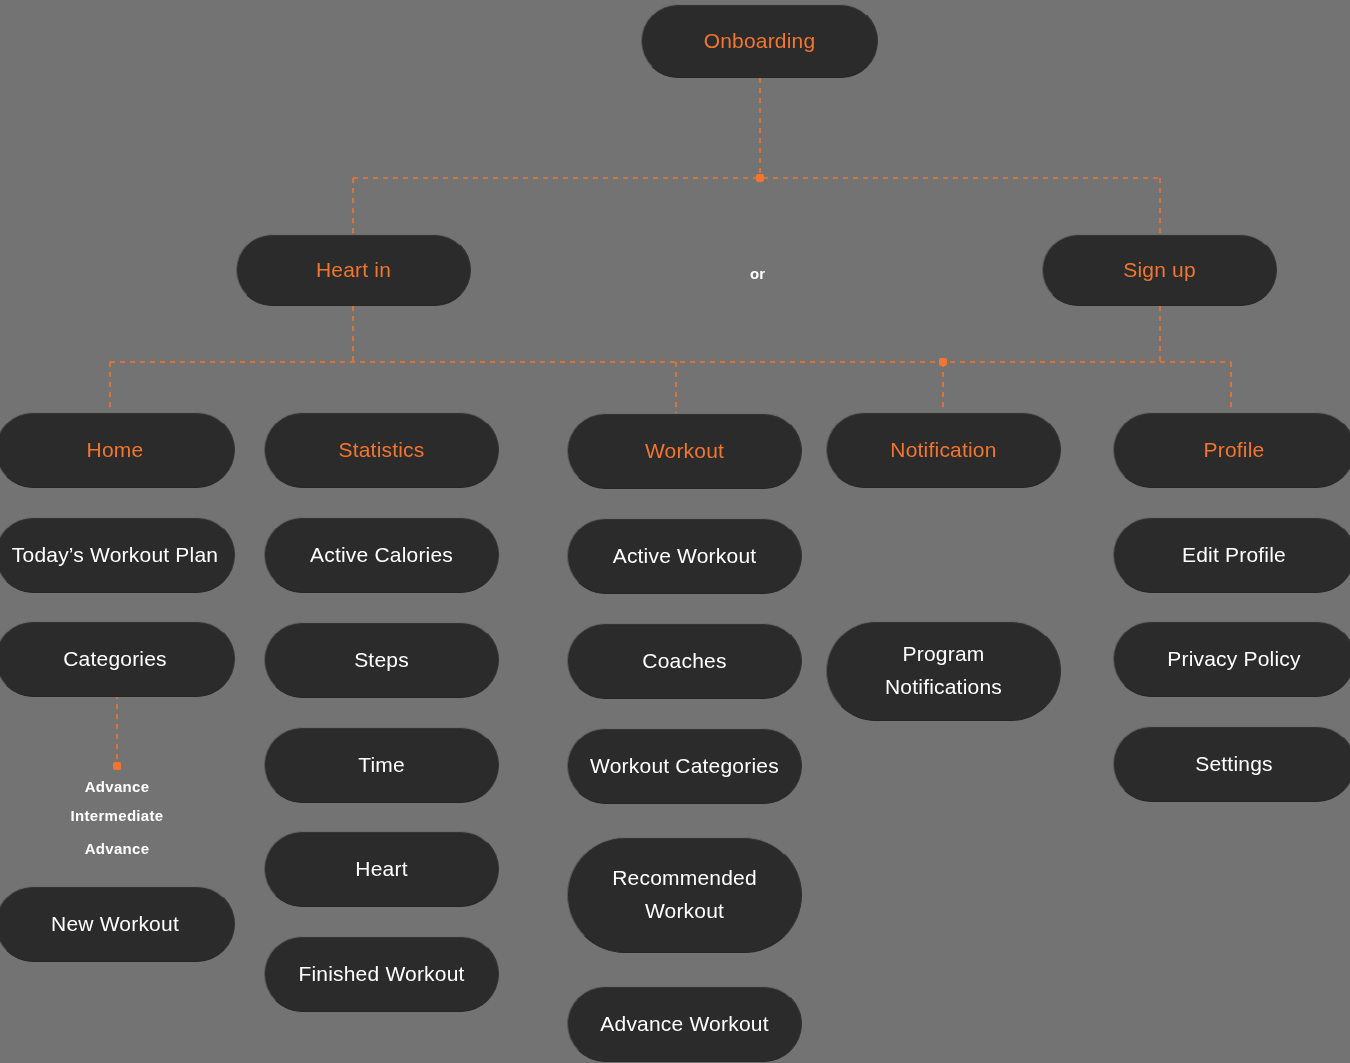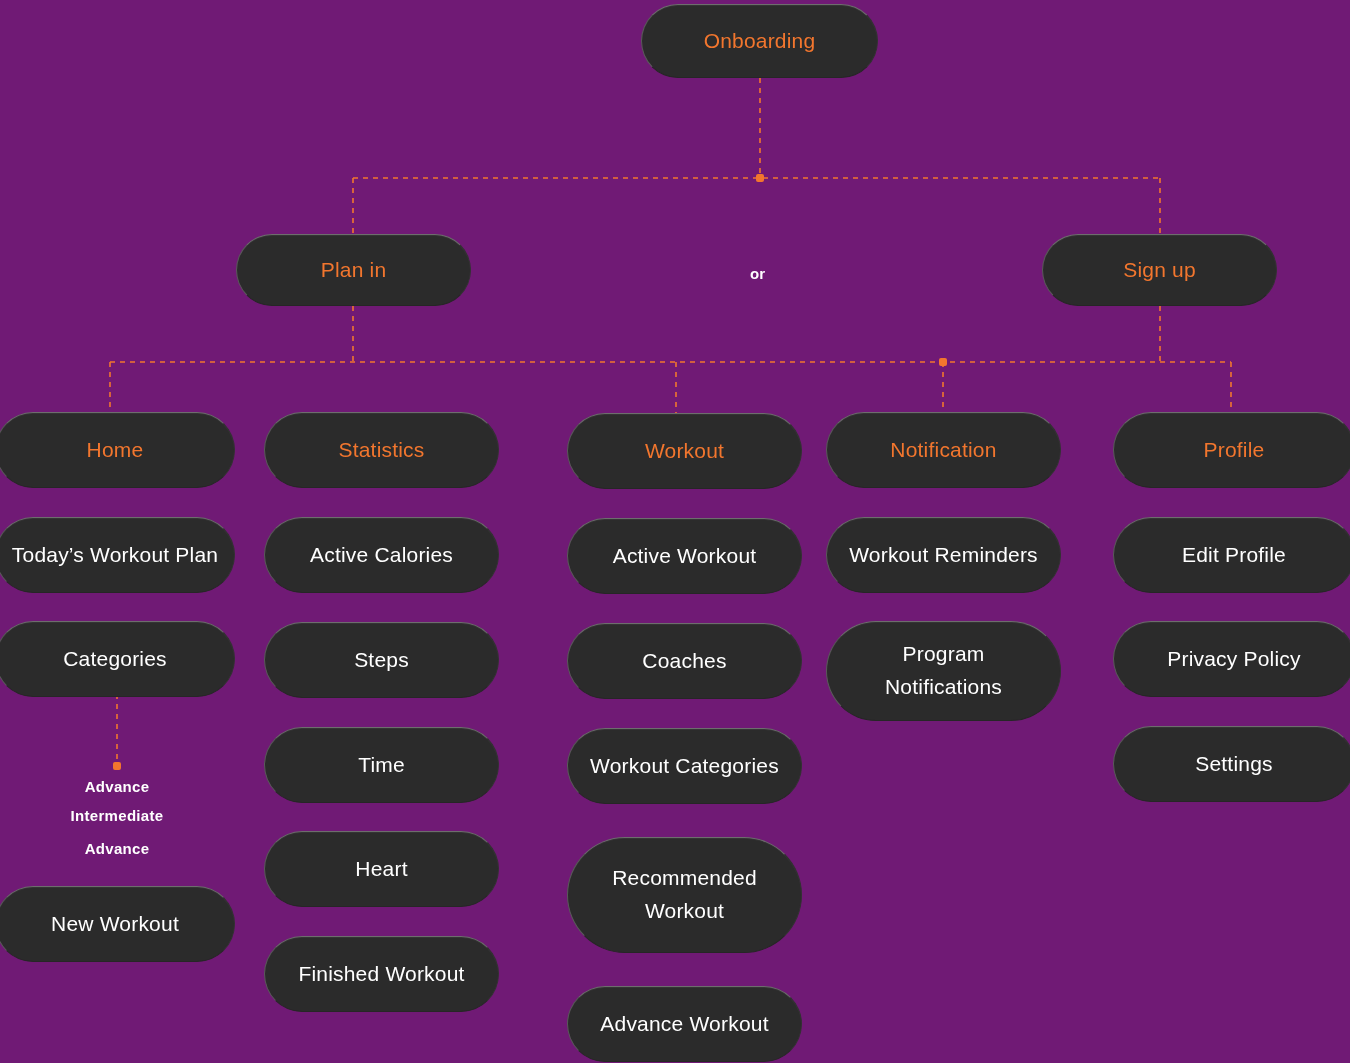--- a/index.html
+++ b/index.html
@@ -9,21 +9,21 @@
     background: #000000;
   }
   body {
     font-family: "Liberation Sans", sans-serif;
     -webkit-font-smoothing: antialiased;
   }
   #canvas {
     position: relative;
     width: 1350px;
     height: 1063px;
-    background: #701a75;
+    background: #737373;
     overflow: hidden;
   }
 
   
   #wires {
     position: absolute;
     left: 0;
     top: 0;
     width: 1350px;
     height: 1063px;
@@ -116,21 +116,21 @@
       <rect x="939" y="358" width="8" height="8" rx="2"></rect>
       <rect x="113" y="762" width="8" height="8" rx="2"></rect>
     </g>
   </svg>
 
   <div class="node accent" style="left:641px; top:4px; width:237px; height:74px;">
     <span class="label">Onboarding</span>
   </div>
 
   <div class="node accent" style="left:236px; top:234px; width:235px; height:72px;">
-    <span class="label">Plan in</span>
+    <span class="label">Heart in</span>
   </div>
 
   <div class="or-text" style="left:750px; top:265px;">or</div>
 
   <div class="node accent" style="left:1042px; top:234px; width:235px; height:72px;">
     <span class="label">Sign up</span>
   </div>
 
   <div class="node accent" style="left:-5px; top:412px; width:240px; height:76px;">
     <span class="label">Home</span>
@@ -184,23 +184,20 @@
   <div class="node two-line" style="left:567px; top:837px; width:235px; height:116px; padding:4px 40px;text-align:center;">
     <span class="label">Recommended Workout</span>
   </div>
   <div class="node" style="left:567px; top:986px; width:235px; height:76px;">
     <span class="label">Advance Workout</span>
   </div>
 
   <div class="node accent" style="left:826px; top:412px; width:235px; height:76px;">
     <span class="label">Notification</span>
   </div>
-  <div class="node" style="left:826px; top:517px; width:235px; height:76px;">
-    <span class="label">Workout Reminders</span>
-  </div>
   <div class="node two-line" style="left:826px; top:621px; width:235px; height:100px; padding:4px 44px;">
     <span class="label">Program Notifications</span>
   </div>
 
   <div class="node accent" style="left:1113px; top:412px; width:242px; height:76px;">
     <span class="label">Profile</span>
   </div>
   <div class="node" style="left:1113px; top:517px; width:242px; height:76px;">
     <span class="label">Edit Profile</span>
   </div>

